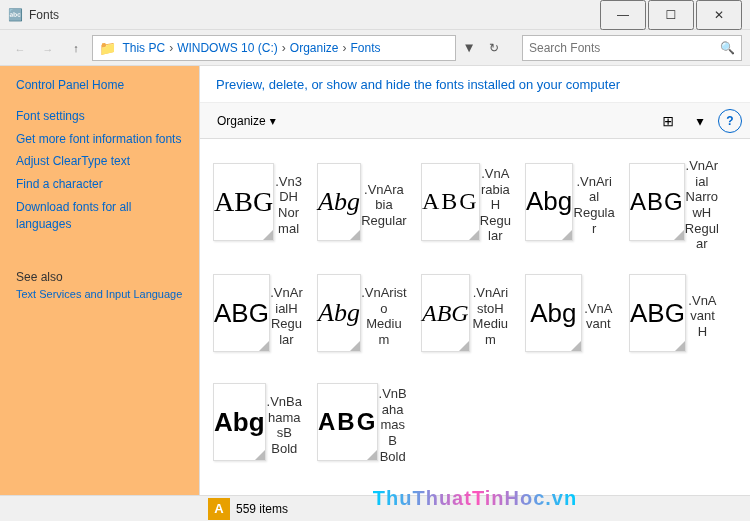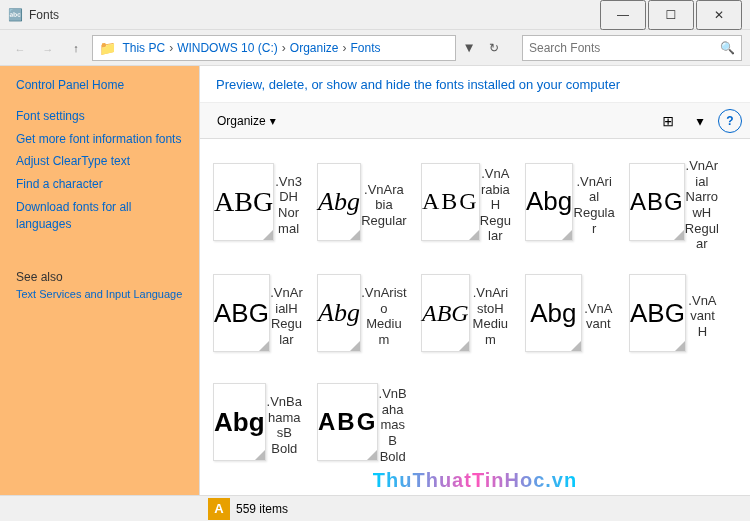--- a/index.html
+++ b/index.html
@@ -383,15 +383,15 @@
 </div>
 
 <div class="bottom-area">
   <div style="width:200px; padding-left:16px; color:#333; font-size:12px;"></div>
   <div style="flex:1; display:flex; align-items:center; padding: 0 8px; gap:6px;">
     <div style="width:22px;height:22px;background:#e8a000;display:flex;align-items:center;justify-content:center;font-size:13px;font-weight:bold;color:white;">A</div>
     <span>559 items</span>
   </div>
 </div>
 
-<div style="position:fixed; bottom:26px; left:200px; right:0; height:30px; display:flex; align-items:center; justify-content:center; pointer-events:none; z-index:20;">
+<div style="position:fixed; bottom:8px; left:200px; right:0; height:30px; display:flex; align-items:center; justify-content:center; pointer-events:none; z-index:20;">
   <span style="font-size:20px; font-weight:900; background:linear-gradient(90deg,#00ccff,#ff55bb,#00ccff); -webkit-background-clip:text; -webkit-text-fill-color:transparent; letter-spacing:1px;">ThuThuatTinHoc.vn</span>
 </div>
 
 </body></html>

